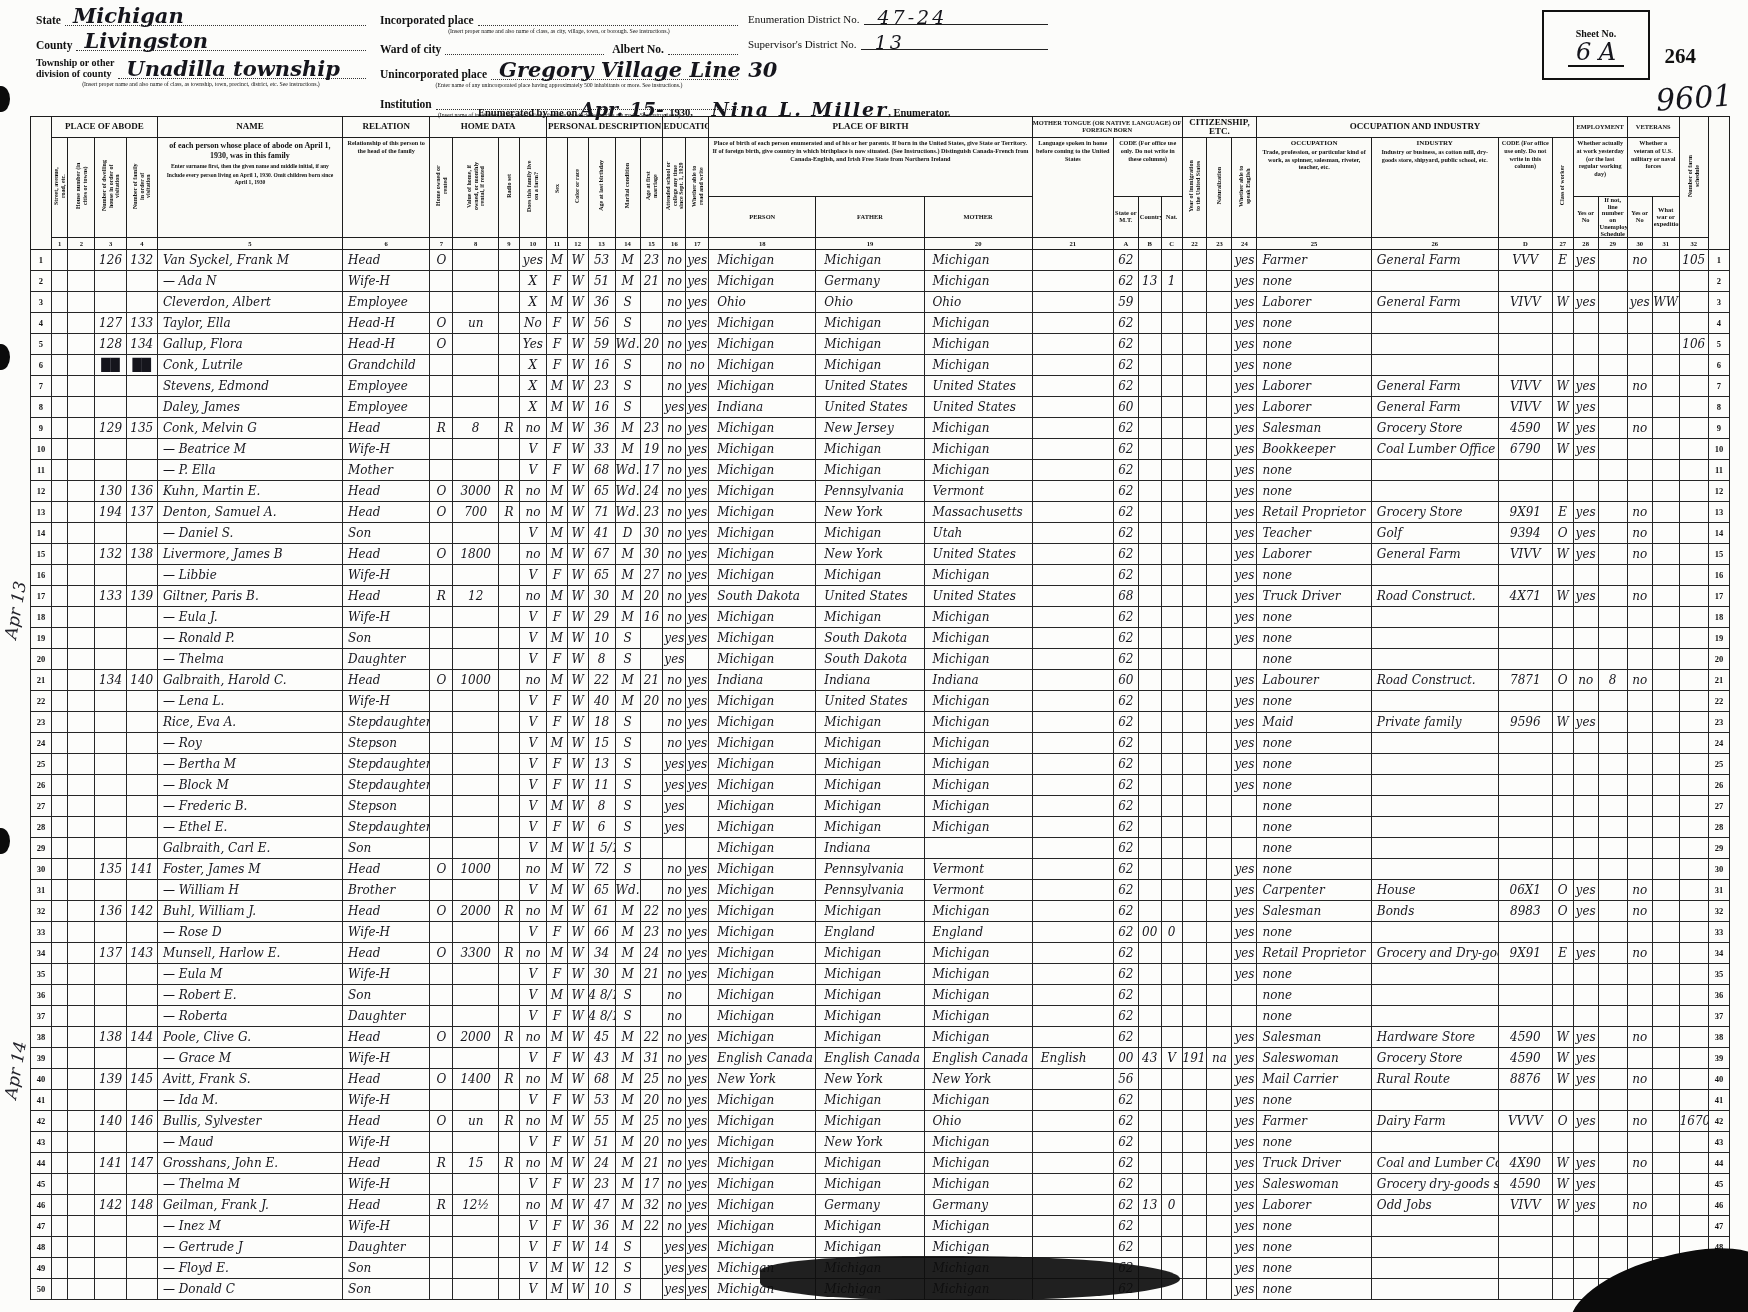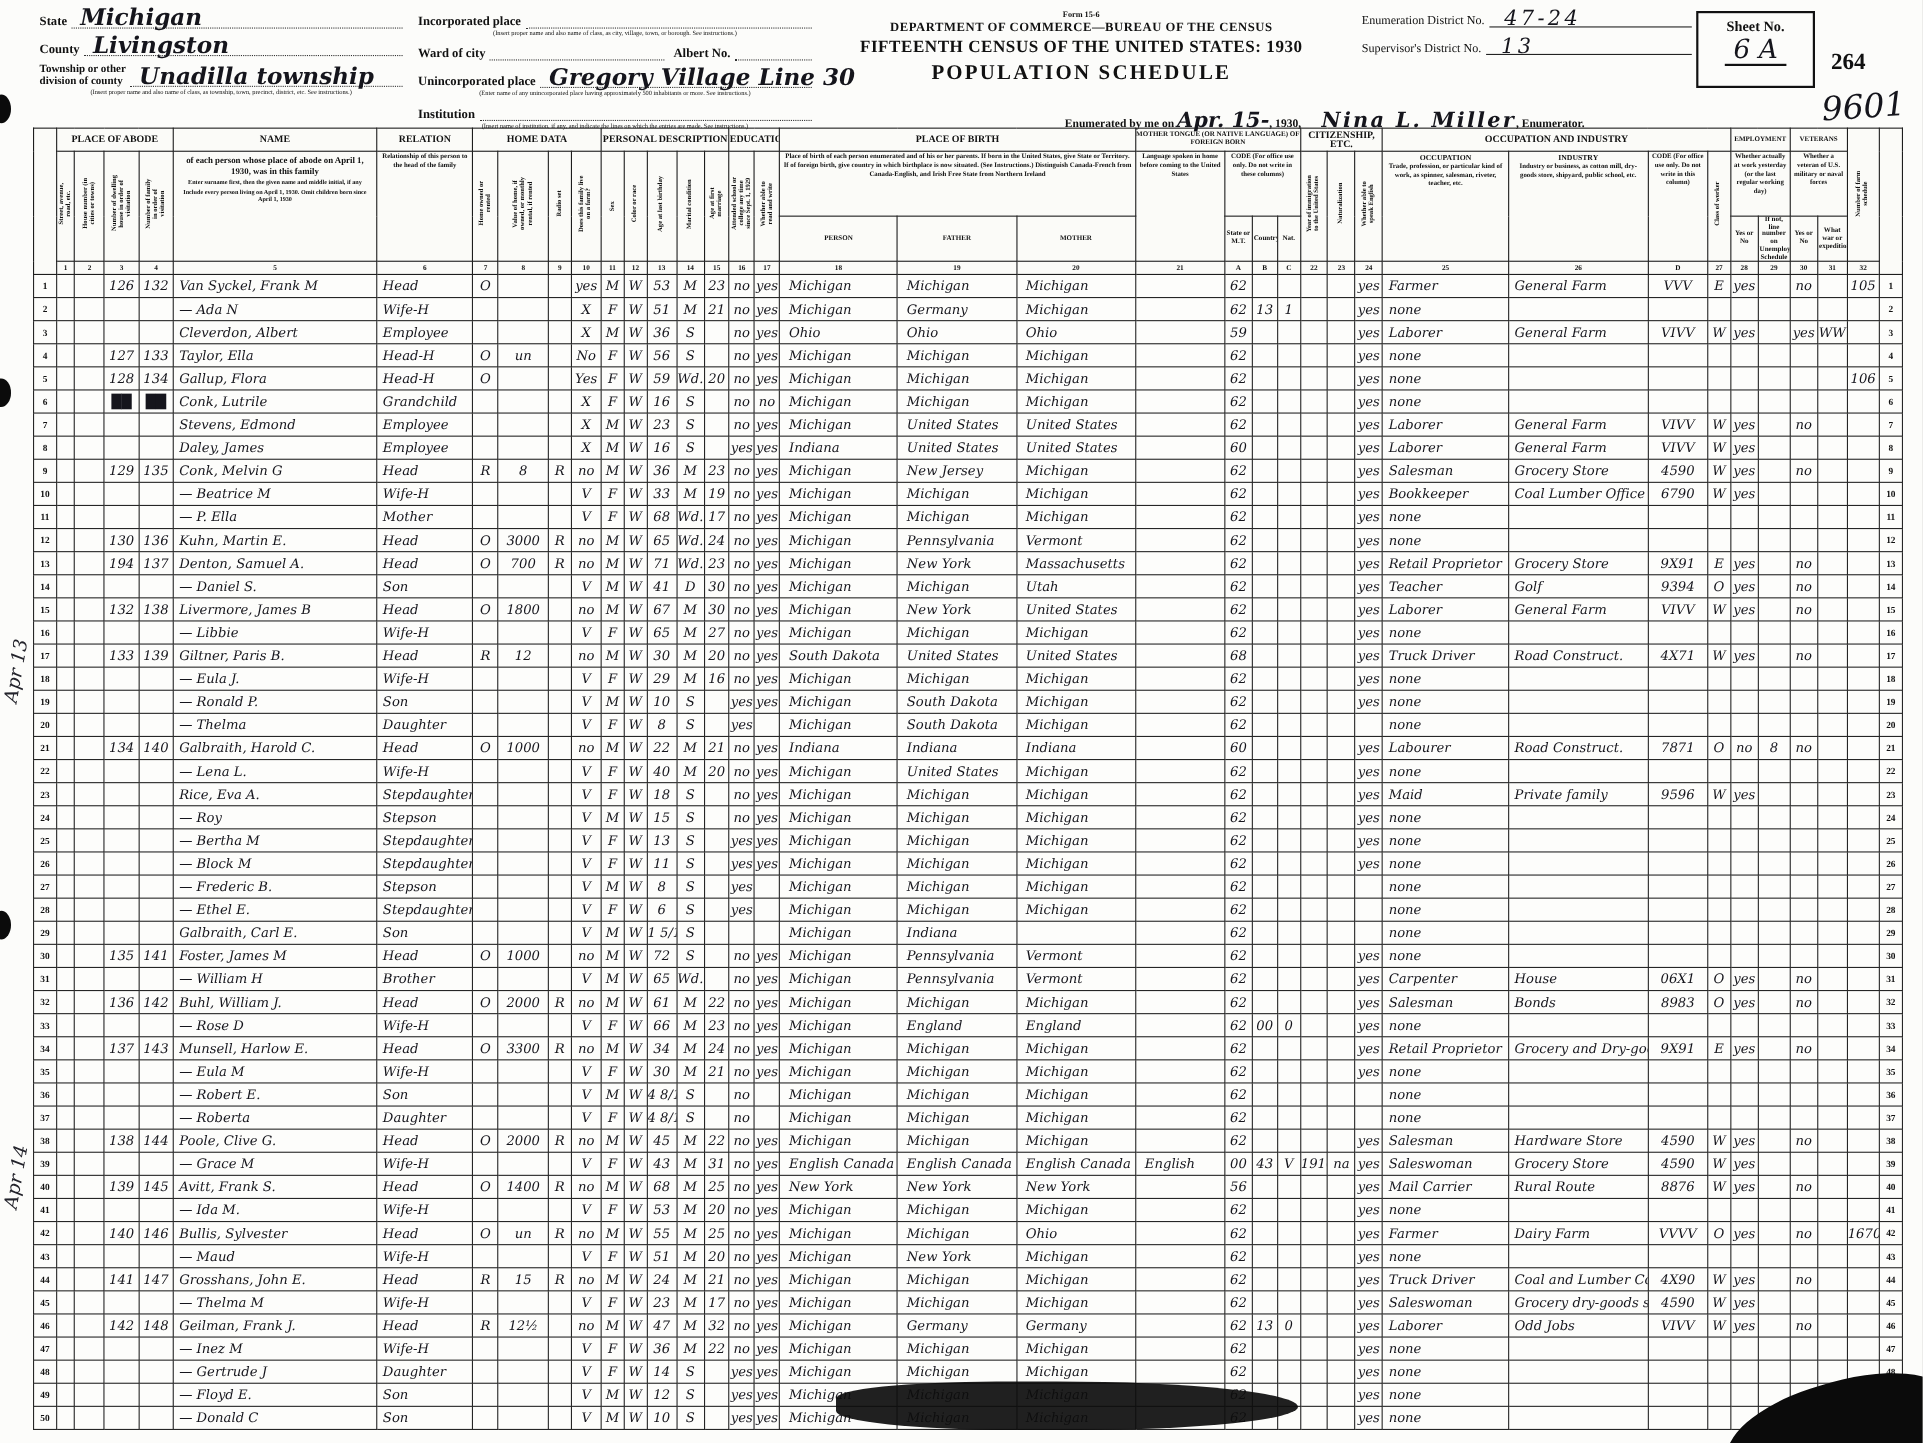--- a/index.html
+++ b/index.html
@@ -19,21 +19,21 @@
   .fline .val .hw{position:absolute;left:8px;bottom:-3px;font-size:21px;white-space:nowrap;}
   .note{font-size:5.8px;text-align:center;margin-top:-5px;margin-bottom:3px;line-height:1.1;}
   .ftitle{font-size:7.5px;font-weight:bold;margin-bottom:1px;}
   .dept{font-size:11.5px;font-weight:bold;letter-spacing:.5px;margin-top:2px;}
   .census{font-size:15.5px;font-weight:bold;letter-spacing:.5px;margin-top:3px;}
   .sched{font-size:19px;font-weight:bold;letter-spacing:2px;margin-top:4px;}
   .rline{display:flex;align-items:flex-end;font-size:11px;font-weight:normal;margin-bottom:8px;width:300px;}
   .rline .val{flex:1;border-bottom:1.5px solid #222;margin-left:4px;position:relative;height:16px;}
   .rline .val .hw{position:absolute;left:14px;bottom:-4px;font-size:19px;letter-spacing:3px;white-space:nowrap;}
   .sheetbox{position:absolute;right:90px;top:2px;width:104px;height:66px;border:2px solid #111;text-align:center;}
-  .sheetbox .sl{font-size:13px;font-weight:bold;margin-top:4px;}
+  .sheetbox .sl{font-size:10px;font-weight:bold;margin-top:16px;}
   .sheetbox .sv{font-size:24px;border-bottom:2px solid #111;display:inline-block;padding:0 8px;line-height:1.1;}
   .stamp264{position:absolute;right:44px;top:36px;font-size:21px;font-weight:bold;}
   .hw9601{position:absolute;right:8px;top:72px;font-size:30px;transform:rotate(-4deg);}
   .enumline{position:absolute;left:-260px;bottom:-4px;width:700px;font-size:10.5px;font-weight:bold;white-space:nowrap;}
   .enumline .hw{font-size:19px;}
   
   .tablewrap{margin-left:30px;}
   table{border-collapse:collapse;table-layout:fixed;width:1700px;background:#fdfdfb;}
   th,td{border:1px solid #1d1d1d;overflow:hidden;white-space:nowrap;padding:0;}
   thead th{background:#fbfbf8;}
@@ -134,26 +134,20 @@
       <div class="note">(Enter name of any unincorporated place having approximately 500 inhabitants or more.  See instructions.)</div>
       <div class="fline">
         <span class="lab">Institution</span>
         <span class="val">
             <span class="hw"></span>
           </span>
       </div>
       <div class="note">(Insert name of institution, if any, and indicate the lines on which the entries are made.  See instructions.)</div>
     </div>
 
-    <div class="tb-title">
-      <div class="ftitle">Form 15-6</div>
-      <div class="dept">DEPARTMENT OF COMMERCE—BUREAU OF THE CENSUS</div>
-      <div class="census">FIFTEENTH CENSUS OF THE UNITED STATES: 1930</div>
-      <div class="sched">POPULATION SCHEDULE</div>
-    </div>
 
     <div class="tb-right">
       <div class="rline">
         <span class="lab">Enumeration District No.</span>
         <span class="val">
             <span class="hw">47-24</span>
           </span>
       </div>
       <div class="rline">
         <span class="lab">Supervisor's District No.</span>

